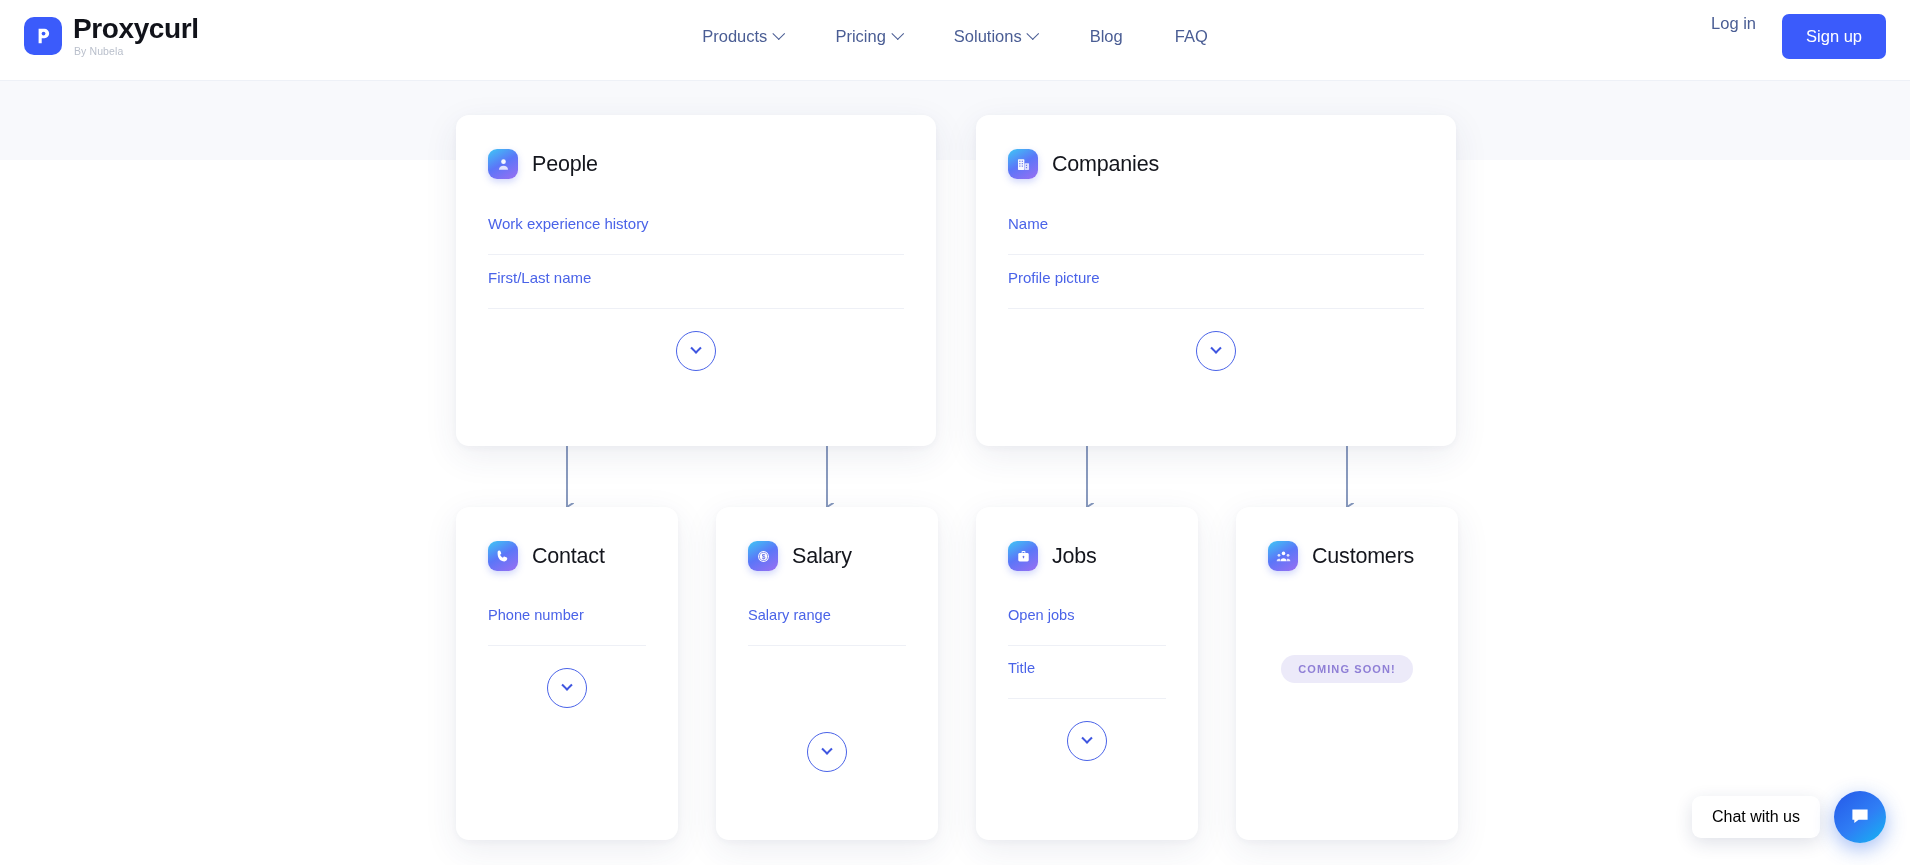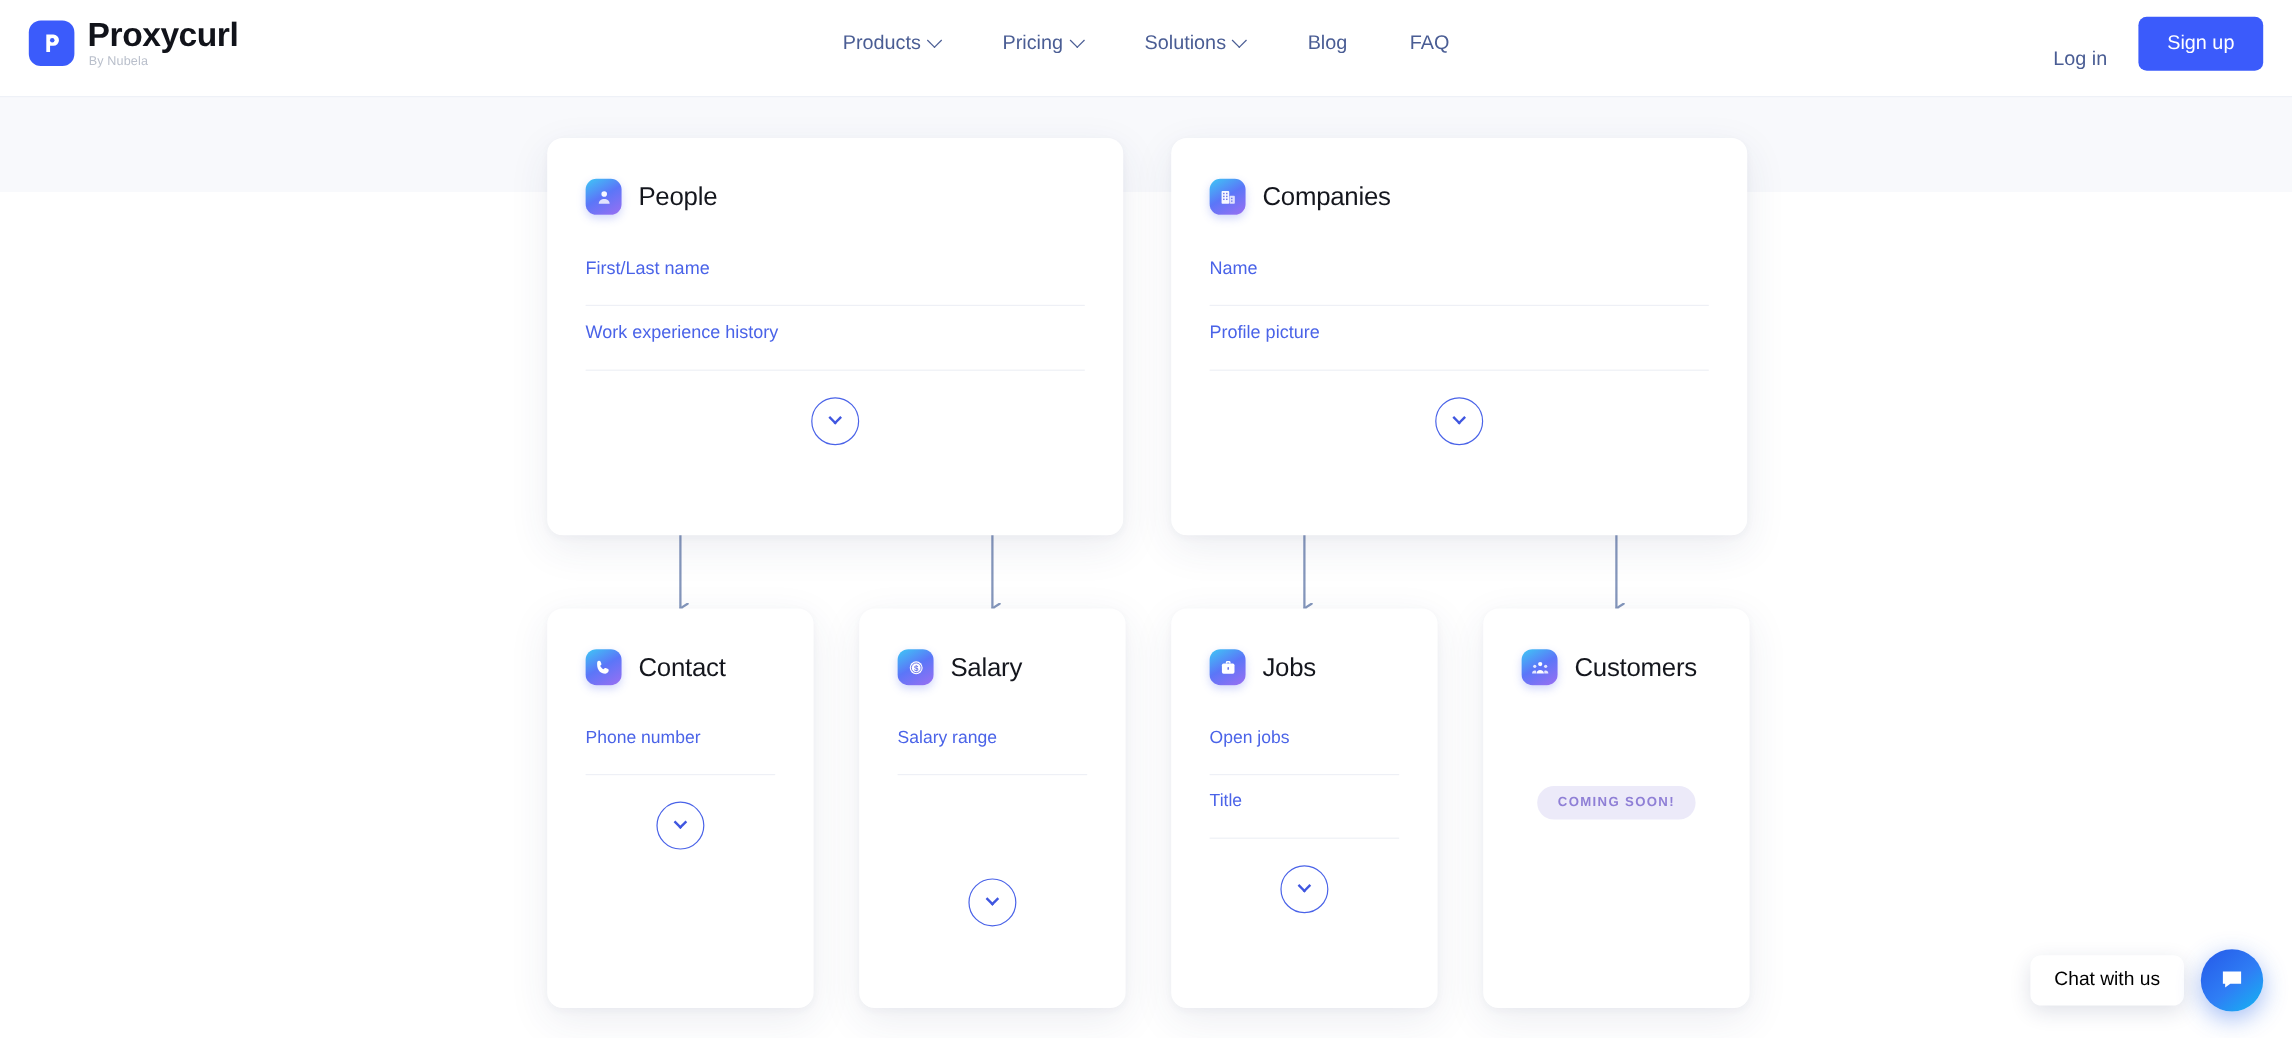--- a/index.html
+++ b/index.html
@@ -90,21 +90,21 @@
     width: 9px; height: 9px;
     border-right: 1.6px solid #4a5d94;
     border-bottom: 1.6px solid #4a5d94;
     transform: rotate(45deg) translate(-2px,-2px);
   }
 
   .nav-right {
     position: absolute;
     right: 24px;
     display: flex;
-    align-items: flex-end;
+    align-items: flex-start;
     gap: 26px;
     margin-left: 28px;
   }
   .login-link {
     font-size: 16.5px;
     color: #4a5d94;
     text-decoration: none;
     cursor: pointer;
   }
   .signup-btn {
@@ -303,22 +303,22 @@
     <div class="card-head">
       <span class="card-icon">
         <svg width="17" height="17" viewBox="0 0 24 24" aria-hidden="true">
           <circle cx="12" cy="8" r="3.3" fill="#ffffff" opacity="0.95"></circle>
           <path d="M5.6 19.4c0-3.4 2.9-5.6 6.4-5.6s6.4 2.2 6.4 5.6z" fill="#ffffff" opacity="0.8"></path>
         </svg>
       </span>
       <span class="card-title">People</span>
     </div>
     <div class="field-list">
+      <div class="field">Work experience history</div>
       <div class="field">First/Last name</div>
-      <div class="field">Work experience history</div>
     </div>
     <div class="expander-row">
       <button class="expander">
         <i class="chev-sm"></i>
       </button>
     </div>
   </div>
 
   <div class="card" style="left:976px; top:115px; width:480px; height:331px;">
     <div class="card-head">

